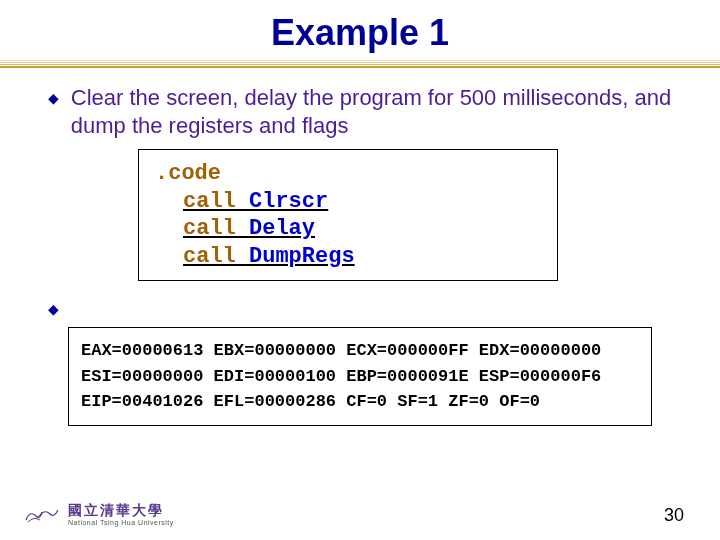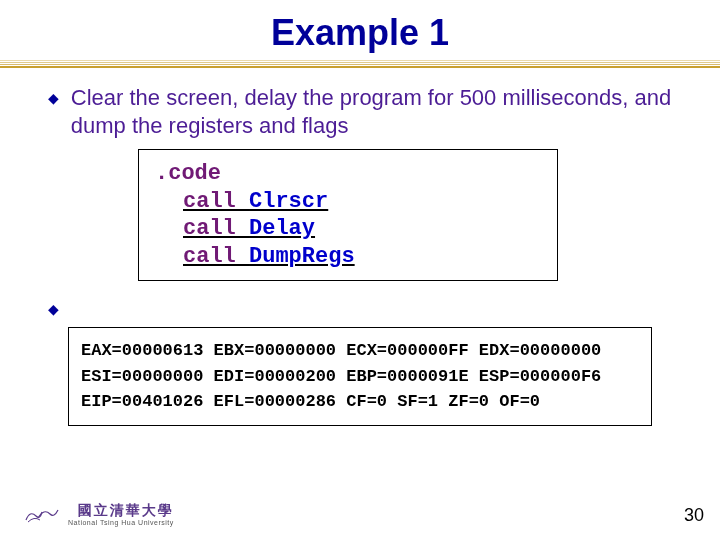--- a/index.html
+++ b/index.html
@@ -51,42 +51,41 @@
   .code-box {
     border: 1px solid #000;
     margin: 10px 0 14px 90px;
     width: 420px;
     padding: 10px 16px 10px 16px;
     font-family: "Courier New", monospace;
     font-size: 22px;
     line-height: 1.25;
     font-weight: bold;
   }
-  .code-line .plain { color: #701a75; }
+  .code-line .plain { color: #a16207; }
   .code-line .blue { color: #0000cc; }
   .code-indent { padding-left: 28px; text-decoration: underline; }
   .output-box {
     border: 1px solid #000;
     margin: 8px 20px 0 20px;
     padding: 10px 12px 10px 12px;
     font-family: "Courier New", monospace;
     font-size: 17px;
     line-height: 1.5;
     font-weight: bold;
     white-space: pre;
   }
   .footer {
     position: absolute;
     bottom: 14px;
     left: 24px;
-    right: 16px;
+    right: 36px;
     display: flex;
     justify-content: space-between;
     align-items: flex-end;
-    text-align: right;
   }
   .logo-block {
     display: flex;
     align-items: center;
     gap: 8px;
   }
   .logo-mark {
     width: 36px;
     height: 24px;
     position: relative;
@@ -138,21 +137,21 @@
     <div class="code-line code-indent"><span class="plain">call </span><span class="blue">Clrscr</span></div>
     <div class="code-line code-indent"><span class="plain">call </span><span class="blue">Delay</span></div>
     <div class="code-line code-indent"><span class="plain">call </span><span class="blue">DumpRegs</span></div>
   </div>
 
   <div class="bullet-row">
     <span class="bullet">◆</span>
   </div>
 
   <div class="output-box"><span>EAX=00000613 EBX=00000000 ECX=000000FF EDX=00000000</span>
-<span>ESI=00000000 EDI=00000200 EBP=0000091E ESP=000000F6</span>
+<span>ESI=00000000 EDI=00000100 EBP=0000091E ESP=000000F6</span>
 <span>EIP=00401026 EFL=00000286 CF=0 SF=1 ZF=0 OF=0</span></div>
 
 </div>
 
 <div class="footer">
   <div class="logo-block">
     <div class="logo-mark">
       <svg viewBox="0 0 36 24">
         <path d="M2 18 Q6 8 12 14 Q16 18 18 10" stroke="#5a3a8a" stroke-width="1.2" fill="none"></path>
         <path d="M14 16 Q20 6 26 12 Q30 16 34 8" stroke="#5a3a8a" stroke-width="1.2" fill="none"></path>

